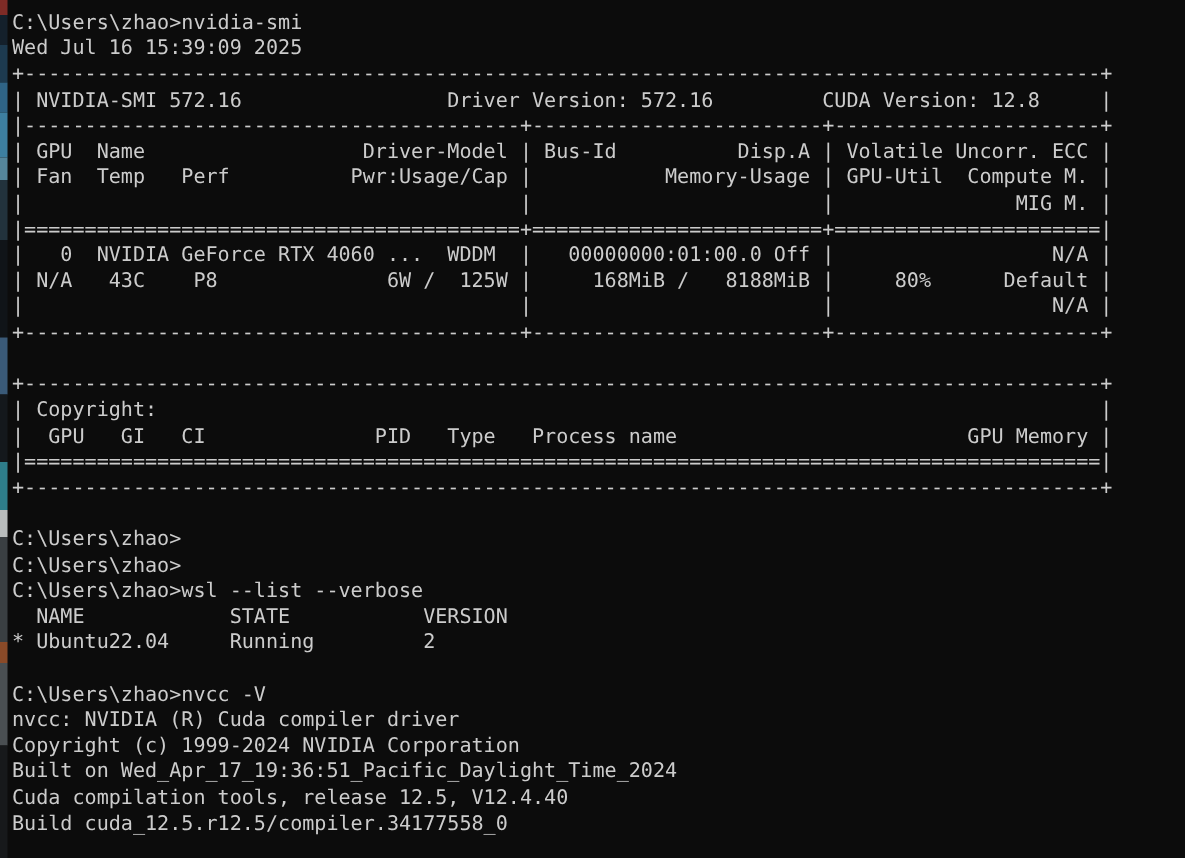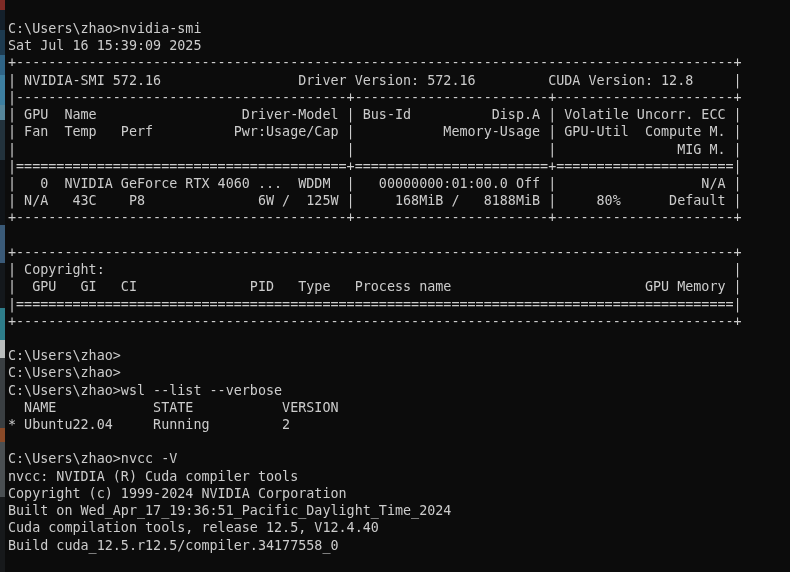--- a/index.html
+++ b/index.html
@@ -27,21 +27,21 @@
     width: 100%;
     flex: 0 0 auto;
   }
   .terminal {
     position: absolute;
     left: 5px;
     top: 0;
     right: 0;
     bottom: 0;
     background: #0c0c0c;
-    padding: 20px 0 0 3px;
+    padding: 7px 0 0 3px;
     box-sizing: border-box;
     cursor: text;
   }
   .term-line {
     font-family: "DejaVu Sans Mono", "Liberation Mono", monospace;
     font-size: 13.4px;
     line-height: 17.23px;
     height: 17.23px;
     color: #cccccc;
     white-space: pre;
@@ -65,43 +65,44 @@
     <div style="height: 32px; background: rgb(46, 125, 138);"></div>
     <div style="height: 18px; background: rgb(185, 189, 189);"></div>
     <div style="height: 70px; background: rgb(58, 63, 66);"></div>
     <div style="height: 14px; background: rgb(138, 74, 40);"></div>
     <div style="height: 55px; background: rgb(74, 79, 82);"></div>
     <div style="height: 75px; background: rgb(23, 25, 27);"></div>
   </div>
 
 <div class="terminal">
   <div class="term-line">C:\Users\zhao&gt;nvidia-smi</div>
-  <div class="term-line">Sat Jul 16 15:39:09 2025</div>
+  <div class="term-line">Wed Jul 16 15:39:09 2025</div>
   <div class="term-line">+-----------------------------------------------------------------------------------------+</div>
   <div class="term-line">| NVIDIA-SMI 572.16                 Driver Version: 572.16         CUDA Version: 12.8     |</div>
   <div class="term-line">|-----------------------------------------+------------------------+----------------------+</div>
   <div class="term-line">| GPU  Name                  Driver-Model | Bus-Id          Disp.A | Volatile Uncorr. ECC |</div>
   <div class="term-line">| Fan  Temp   Perf          Pwr:Usage/Cap |           Memory-Usage | GPU-Util  Compute M. |</div>
   <div class="term-line">|                                         |                        |               MIG M. |</div>
   <div class="term-line">|=========================================+========================+======================|</div>
   <div class="term-line">|   0  NVIDIA GeForce RTX 4060 ...  WDDM  |   00000000:01:00.0 Off |                  N/A |</div>
   <div class="term-line">| N/A   43C    P8              6W /  125W |     168MiB /   8188MiB |     80%      Default |</div>
+  <div class="term-line">|                                         |                        |                  N/A |</div>
   <div class="term-line">+-----------------------------------------+------------------------+----------------------+</div>
   <div class="term-line"></div>
   <div class="term-line">+-----------------------------------------------------------------------------------------+</div>
   <div class="term-line">| Copyright:                                                                              |</div>
   <div class="term-line">|  GPU   GI   CI              PID   Type   Process name                        GPU Memory |</div>
   <div class="term-line">|=========================================================================================|</div>
   <div class="term-line">+-----------------------------------------------------------------------------------------+</div>
   <div class="term-line"></div>
   <div class="term-line">C:\Users\zhao&gt;</div>
   <div class="term-line">C:\Users\zhao&gt;</div>
   <div class="term-line">C:\Users\zhao&gt;wsl --list --verbose</div>
   <div class="term-line">  NAME            STATE           VERSION</div>
   <div class="term-line">* Ubuntu22.04     Running         2</div>
   <div class="term-line"></div>
   <div class="term-line">C:\Users\zhao&gt;nvcc -V</div>
-  <div class="term-line">nvcc: NVIDIA (R) Cuda compiler tools</div>
+  <div class="term-line">nvcc: NVIDIA (R) Cuda compiler driver</div>
   <div class="term-line">Copyright (c) 1999-2024 NVIDIA Corporation</div>
   <div class="term-line">Built on Wed_Apr_17_19:36:51_Pacific_Daylight_Time_2024</div>
   <div class="term-line">Cuda compilation tools, release 12.5, V12.4.40</div>
   <div class="term-line">Build cuda_12.5.r12.5/compiler.34177558_0</div>
 </div>
 
 </body></html>

